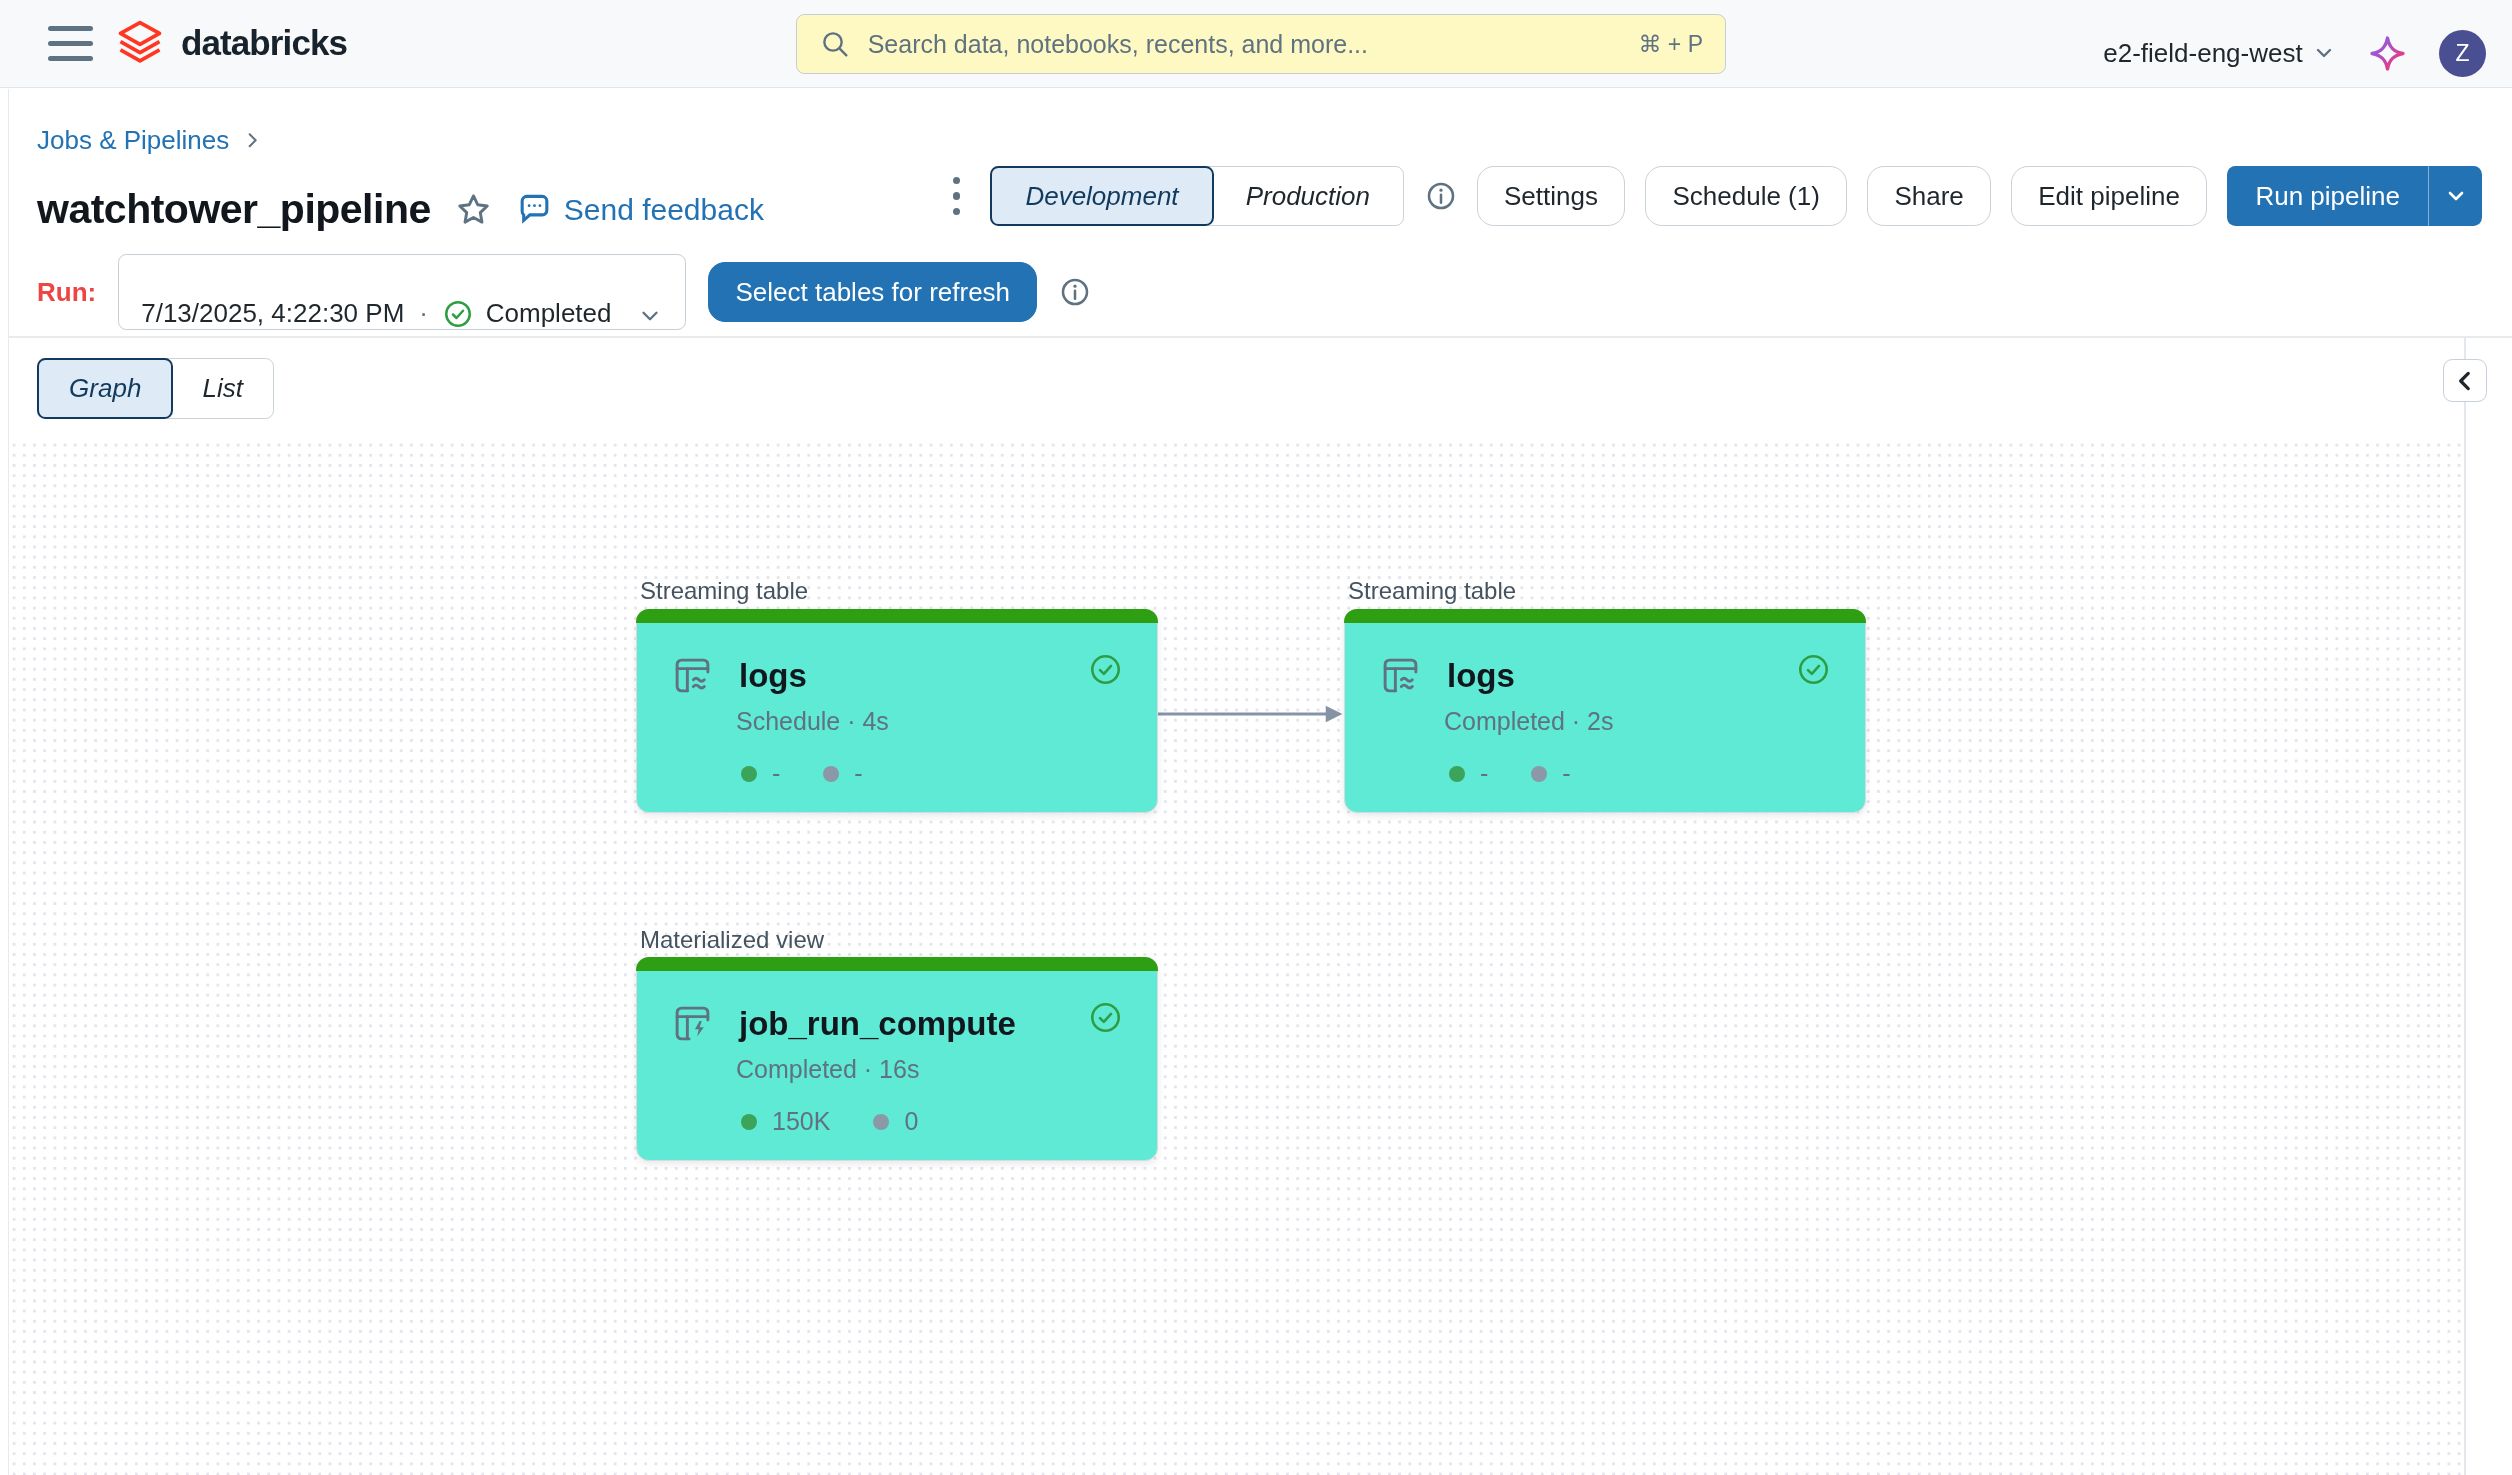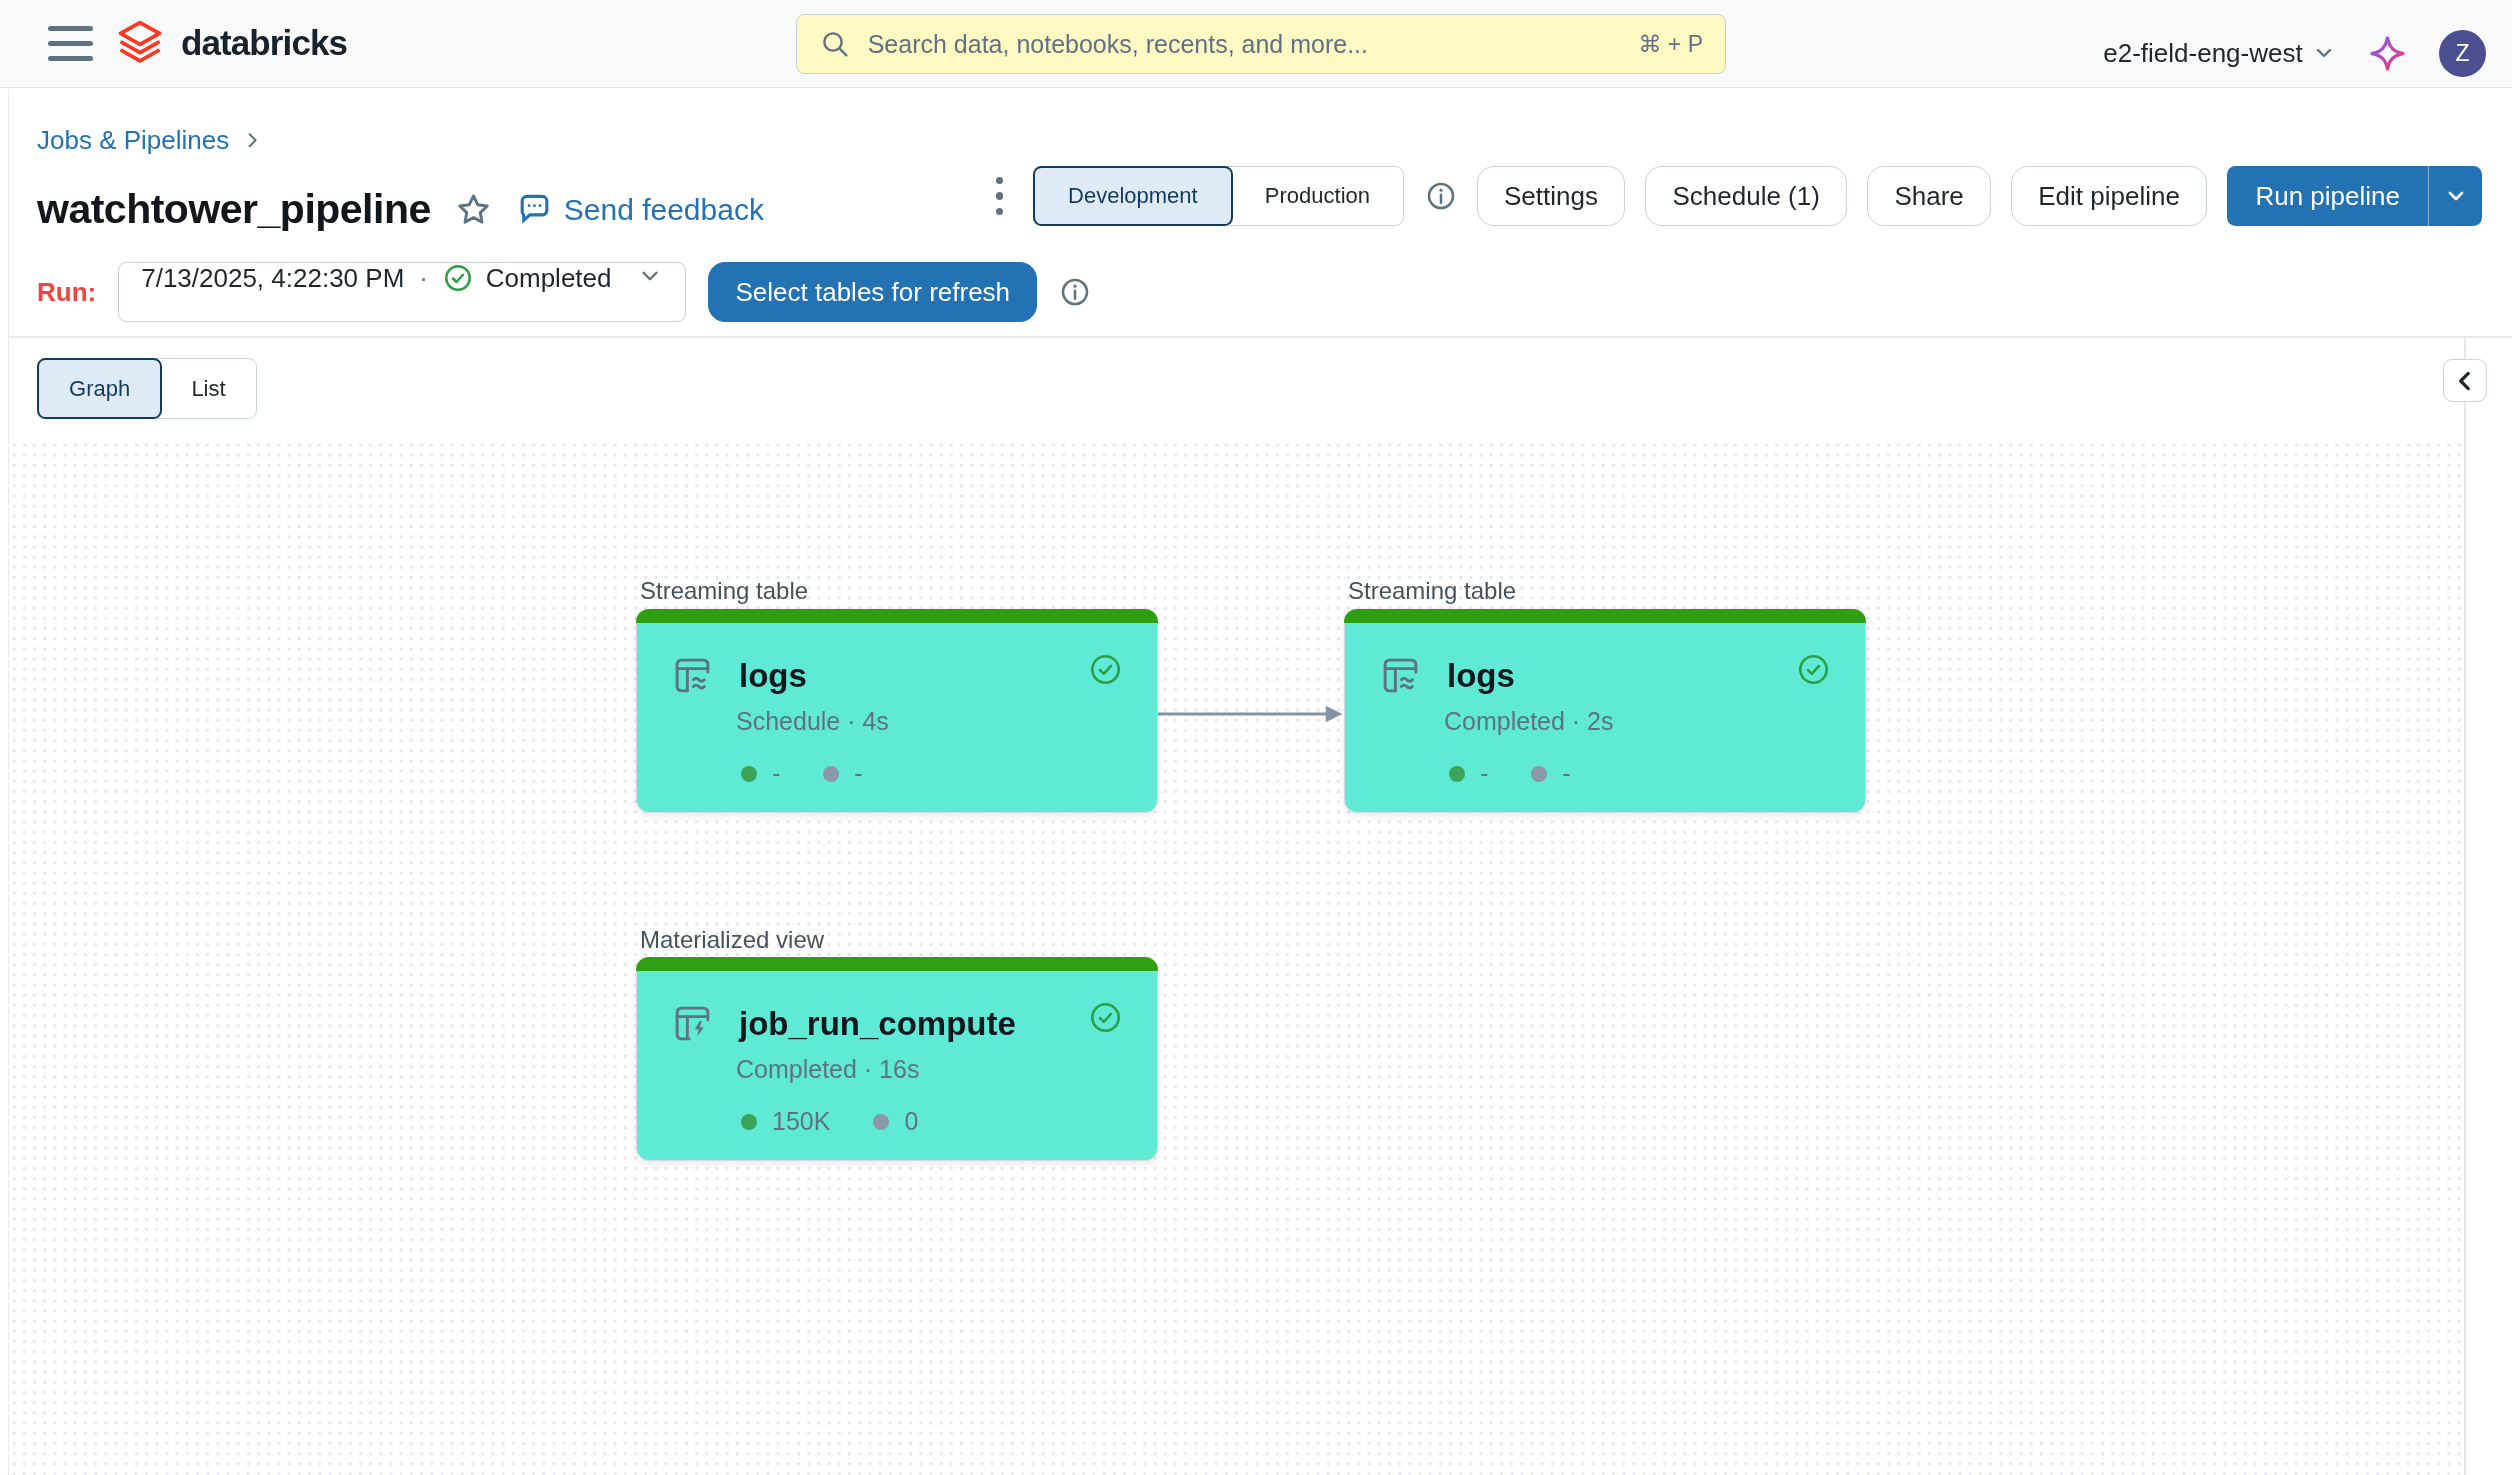--- a/index.html
+++ b/index.html
@@ -28,32 +28,32 @@
   .breadcrumb { position:absolute; left:37px; top:125px; display:flex; align-items:center; gap:13px; font-size:26px; }
   .breadcrumb a { color:#2272B4; text-decoration:none; cursor:pointer; }
   .title-row { position:absolute; left:37px; top:186px; display:flex; align-items:center; gap:24px; }
   .page-title { font-size:41px; font-weight:700; color:#11171C; letter-spacing:-0.5px; }
   .feedback { display:flex; align-items:center; gap:11px; color:#2272B4; font-size:30px; cursor:pointer; }
 
   .actions-row { position:absolute; right:30px; top:166px; height:60px; display:flex; align-items:center; gap:20.5px; }
   .kebab { display:flex; flex-direction:column; gap:8.4px; padding:7.4px 9.3px; cursor:pointer; }
   .kebab i { width:7.4px; height:7.4px; border-radius:50%; background:#5F7281; }
   .seg { display:flex; align-items:stretch; height:60px; border:0.9px solid #C9D1D9; border-radius:8.4px; background:#fff; }
-  .seg-opt { display:flex; align-items:center; padding:0 33px; font-size:22px; color:#1F272D; cursor:pointer; }
+  .seg-opt { display:flex; align-items:center; padding:0 33px; font-size:26px; color:#1F272D; cursor:pointer;font-style:italic; }
   .seg-opt.selected { background:#DEEAF5; border:2.8px solid #123A5E; border-radius:8.4px; margin:-0.9px; color:#123A5E; }
   .btn { height:60px; display:flex; align-items:center; padding:0 26px; font-size:26px; color:#1F272D; background:#fff; border:0.9px solid #C9D1D9; border-radius:17px; cursor:pointer; white-space:nowrap; }
   .btn-primary { background:#2272B4; border-color:#2272B4; color:#fff; }
   .split { display:flex; height:60px; border-radius:8.4px; overflow:hidden; background:#2272B4; cursor:pointer; }
   .split-main { display:flex; align-items:center; padding:0 28px; font-size:26px; color:#fff; }
   .split-caret { width:54px; display:flex; align-items:center; justify-content:center; border-left:0.9px solid rgba(255,255,255,0.45); }
 
   
   .run-row { position:absolute; left:37px; top:262px; height:60px; display:flex; align-items:center; gap:22px; }
   .run-label { font-size:26px; font-weight:700; color:#ef4444; }
-  .run-select { height:60px; display:flex; align-items:flex-start; gap:13px; padding:0 22px; background:#fff; border:0.9px solid #C4CDD5; border-radius:8.4px; font-size:26px; cursor:pointer; }
+  .run-select { height:76px; display:flex; align-items:flex-end; gap:13px; padding:0 22px; background:#fff; border:0.9px solid #C4CDD5; border-radius:8.4px; font-size:26px; cursor:pointer; }
   .run-sep { color:#5F7281; padding:0 1.9px; }
   .run-caret { margin-left:13px; display:flex; }
   .info-ic { display:flex; cursor:pointer; }
 
   .divider-h { position:absolute; left:8.4px; top:336px; right:0; height:1.9px; background:#E8EBEE; }
 
   
   .view-toggle { position:absolute; left:37px; top:358px; height:61px; display:flex; border:0.9px solid #C9D1D9; border-radius:8.4px; background:#fff; z-index:3; }
   .view-toggle .seg-opt { padding:0 30px; }
 

